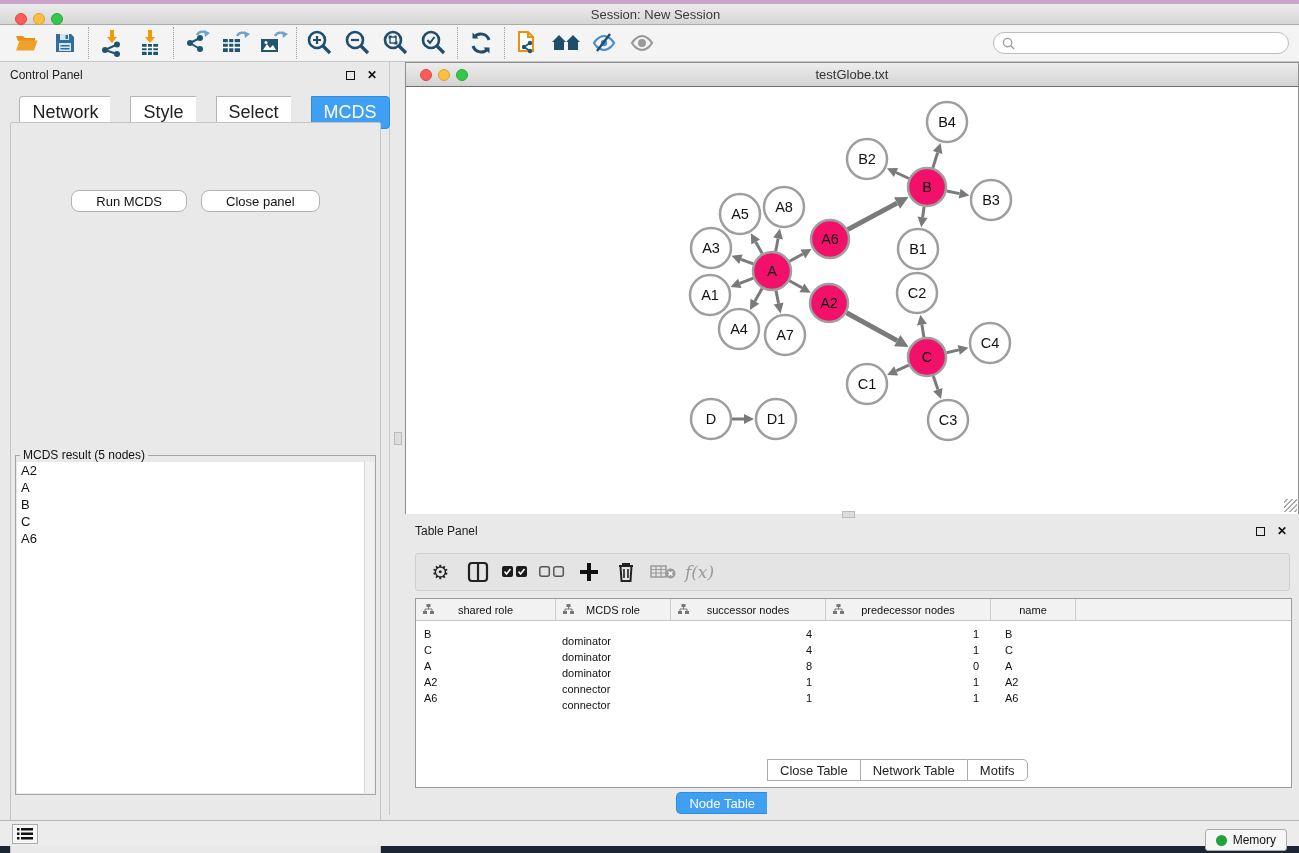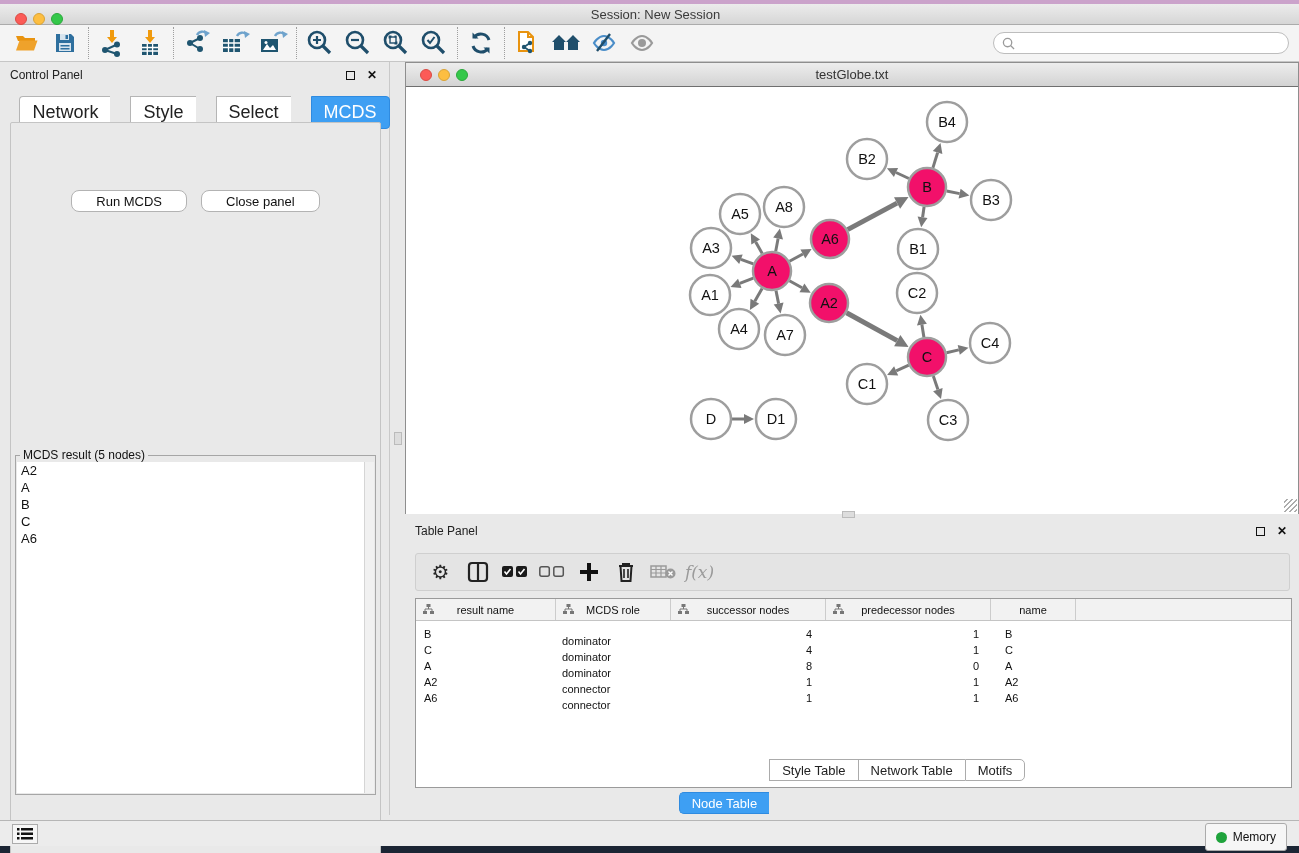--- a/index.html
+++ b/index.html
@@ -105,21 +105,21 @@
   .tp-tab { font-size:13px; color:#222; background:#fff; border:1px solid #ABABAB; border-right:none;
     padding:3px 12px; height:22px; }
   .tp-tab:first-child { border-radius:5px 0 0 5px;margin-top:33px; }
   .tp-tab:last-child { border-radius:0 5px 5px 0; border-right:1px solid #ABABAB; }
   .tp-tab.active { background:#3E9FF3; color:#fff; border-color:#2F8BE0; }
 
   
   .statusbar { position:absolute; left:0; top:820px; width:1299px; height:26px; background:#ECECEC; border-top:1px solid #B6B6B6; }
   .list-btn { position:absolute; left:12px; top:3px; width:26px; height:20px; background:#F6F6F6; border:1px solid #ABABAB;
     display:flex; align-items:center; justify-content:center; }
-  .memory-btn { position:absolute; right:12px; top:2px; height:28px; background:#F6F6F6; border:1px solid #ABABAB;
+  .memory-btn { position:absolute; right:12px; top:8px; height:22px; background:#F6F6F6; border:1px solid #ABABAB;
     border-radius:3px; display:flex; align-items:center; padding:0 10px; gap:6px; }
   .memory-dot { width:11px; height:11px; border-radius:50%; background:#1FA33C; }
   .memory-btn span { font-size:12px; color:#111; }
 </style>
 </head>
 <body>
 
 <div id="stage">
   <div class="desktop-top"></div>
   <div class="desktop-bottom"></div>
@@ -466,21 +466,21 @@
 
     <div class="ntable">
       <div class="thead">
         <div class="th">
           <span class="tree-ic"><svg width="11" height="11" viewBox="0 0 11 11">
                 <rect x="3.5" y="0" width="4" height="3" fill="#777"></rect>
                 <rect x="0" y="7" width="4" height="3" fill="#777"></rect>
                 <rect x="7" y="7" width="4" height="3" fill="#777"></rect>
                 <path d="M5.5 3v2M2 7V5h7v2" stroke="#777" fill="none"></path>
               </svg></span>
-          <span>result name</span>
+          <span>shared role</span>
         </div>
         <div class="th">
           <span class="tree-ic"><svg width="11" height="11" viewBox="0 0 11 11">
                 <rect x="3.5" y="0" width="4" height="3" fill="#777"></rect>
                 <rect x="0" y="7" width="4" height="3" fill="#777"></rect>
                 <rect x="7" y="7" width="4" height="3" fill="#777"></rect>
                 <path d="M5.5 3v2M2 7V5h7v2" stroke="#777" fill="none"></path>
               </svg></span>
           <span>MCDS role</span>
         </div>
@@ -541,21 +541,21 @@
             <div class="td c1">connector</div>
             <div class="td c2">1</div>
             <div class="td c3">1</div>
             <div class="td c4">A6</div>
           </div>
         </div>
     </div>
 
     <div class="tp-tabs">
       <div class="tp-tab active">Node Table</div>
-      <div class="tp-tab">Style Table</div>
+      <div class="tp-tab">Close Table</div>
       <div class="tp-tab">Network Table</div>
       <div class="tp-tab">Motifs</div>
     </div>
   </div>
 
   <div class="statusbar">
     <div class="list-btn">
       <svg width="16" height="14" viewBox="0 0 16 14">
           <rect x="0" y="1" width="2.5" height="2.5" fill="#111"></rect>
           <rect x="4" y="1" width="12" height="2.5" fill="#111"></rect>

